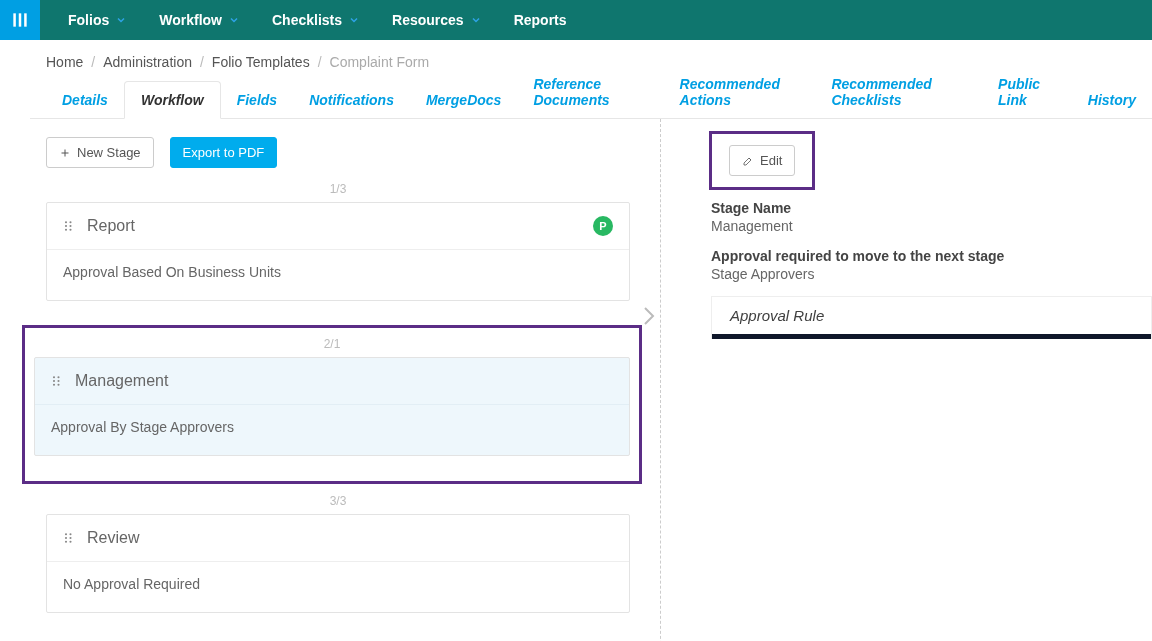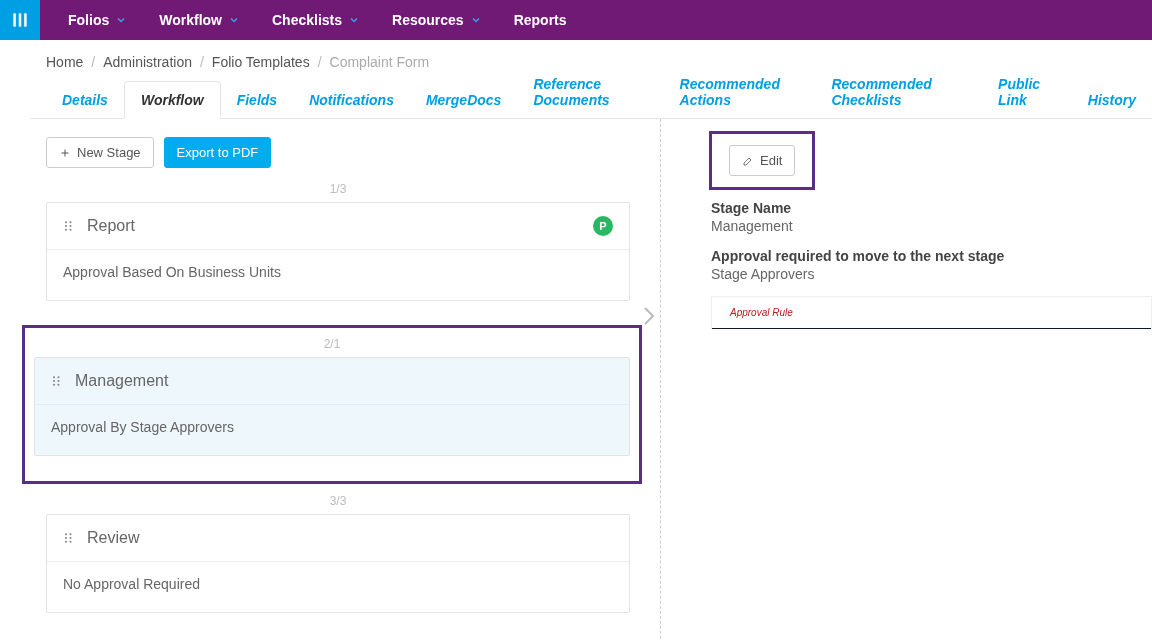--- a/index.html
+++ b/index.html
@@ -1,19 +1,19 @@
 <!DOCTYPE html>
 <html><head>
 <meta charset="utf-8">
 <style>
   * { box-sizing: border-box; }
   html, body { margin:0; padding:0; font-family: "Segoe UI", "Helvetica Neue", Arial, sans-serif; font-size:14px; color:#555; background:#fff; }
 
   
-  .navbar { background:#701a75; height:40px; display:flex; align-items:stretch; }
+  .navbar { background:#0f766e; height:40px; display:flex; align-items:stretch; }
   .navbar-brand { width:40px; background:#009fe3; display:flex; align-items:center; justify-content:center; }
   .navbar-brand svg { width:20px; height:20px; }
   .nav-menu { display:flex; align-items:center; padding-left:28px; }
   .nav-item { color:#fff; font-weight:600; font-size:14px; margin-right:32px; display:flex; align-items:center; cursor:pointer; }
   .nav-item .chev { margin-left:6px; }
   .chev svg { width:12px; height:12px; display:block; }
 
   
   .breadcrumb { display:flex; align-items:center; padding:14px 0 8px 46px; font-size:14px; color:#555; }
   .crumb { color:#555; cursor:pointer; }
@@ -29,21 +29,21 @@
   
   .main { display:flex; align-items:flex-start; min-height:500px; }
   .left-col { flex:0 0 640px; padding:18px 10px 30px 46px; }
   .divider-col { width:1px; border-left:1px dashed #ccc; align-self:stretch; margin-top:0; }
   .right-col { flex:1; padding:14px 0 30px 50px; position:relative; }
 
   
   .btn { display:inline-flex; align-items:center; border:1px solid #ccc; background:#fff; color:#555; padding:7px 12px; border-radius:3px; font-size:13px; cursor:pointer; font-weight:500; }
   .btn svg { width:12px; height:12px; margin-right:6px; }
   .btn-primary { background:#00aced; border-color:#00aced; color:#fff; }
-  .toolbar { display:flex; gap:10px; margin-bottom:14px; }
+  .toolbar { display:flex; gap:16px; margin-bottom:14px; }
 
   
   .stage-counter { text-align:center; color:#bbb; font-size:12px; margin:0 0 6px 0; }
   .stage-card { border:1px solid #e3e3e3; border-radius:2px; background:#fff; margin-bottom:26px; }
   .stage-card.selected { background:#eef7fc; }
   .stage-head { display:flex; align-items:center; padding:14px 16px; border-bottom:1px solid #eee; position:relative; }
   .stage-card.selected .stage-head { border-bottom-color:#e2eef5; }
   .drag-handle { color:#888; margin-right:12px; display:flex; }
   .drag-handle svg { width:12px; height:12px; }
   .stage-title { font-size:16px; color:#666; }
@@ -57,21 +57,21 @@
   .hl-edit { display:inline-block; padding:12px 18px; margin-bottom:12px;text-decoration:underline; }
 
   
   .advance-chevron { position:relative; margin-left:-4px; margin-top:185px; color:#bbb; cursor:pointer; }
   .advance-chevron svg { width:24px; height:24px; display:block; }
 
   
   .detail-label { font-weight:700; color:#444; font-size:14px; }
   .detail-value { color:#666; margin-top:2px; margin-bottom:14px; }
   .approval-box { border:1px solid #eee; border-bottom:none; margin-top:10px; }
-  .approval-head { padding:10px 18px; font-style:italic; color:#b91c1c; border-bottom:1px solid #0f172a; font-size:10px; }
+  .approval-head { padding:10px 18px; font-style:italic; color:#404040; border-bottom:5px solid #0f172a; font-size:15px; }
   .approval-body { padding:14px 18px 22px 18px; color:#555; border-bottom:1px solid #eee; }
 </style>
 </head>
 <body>
 
 <div class="navbar">
   <div class="navbar-brand">
     <svg viewBox="0 0 24 24">
         <g fill="#fff">
           <rect x="4" y="4" width="3" height="16"></rect>

